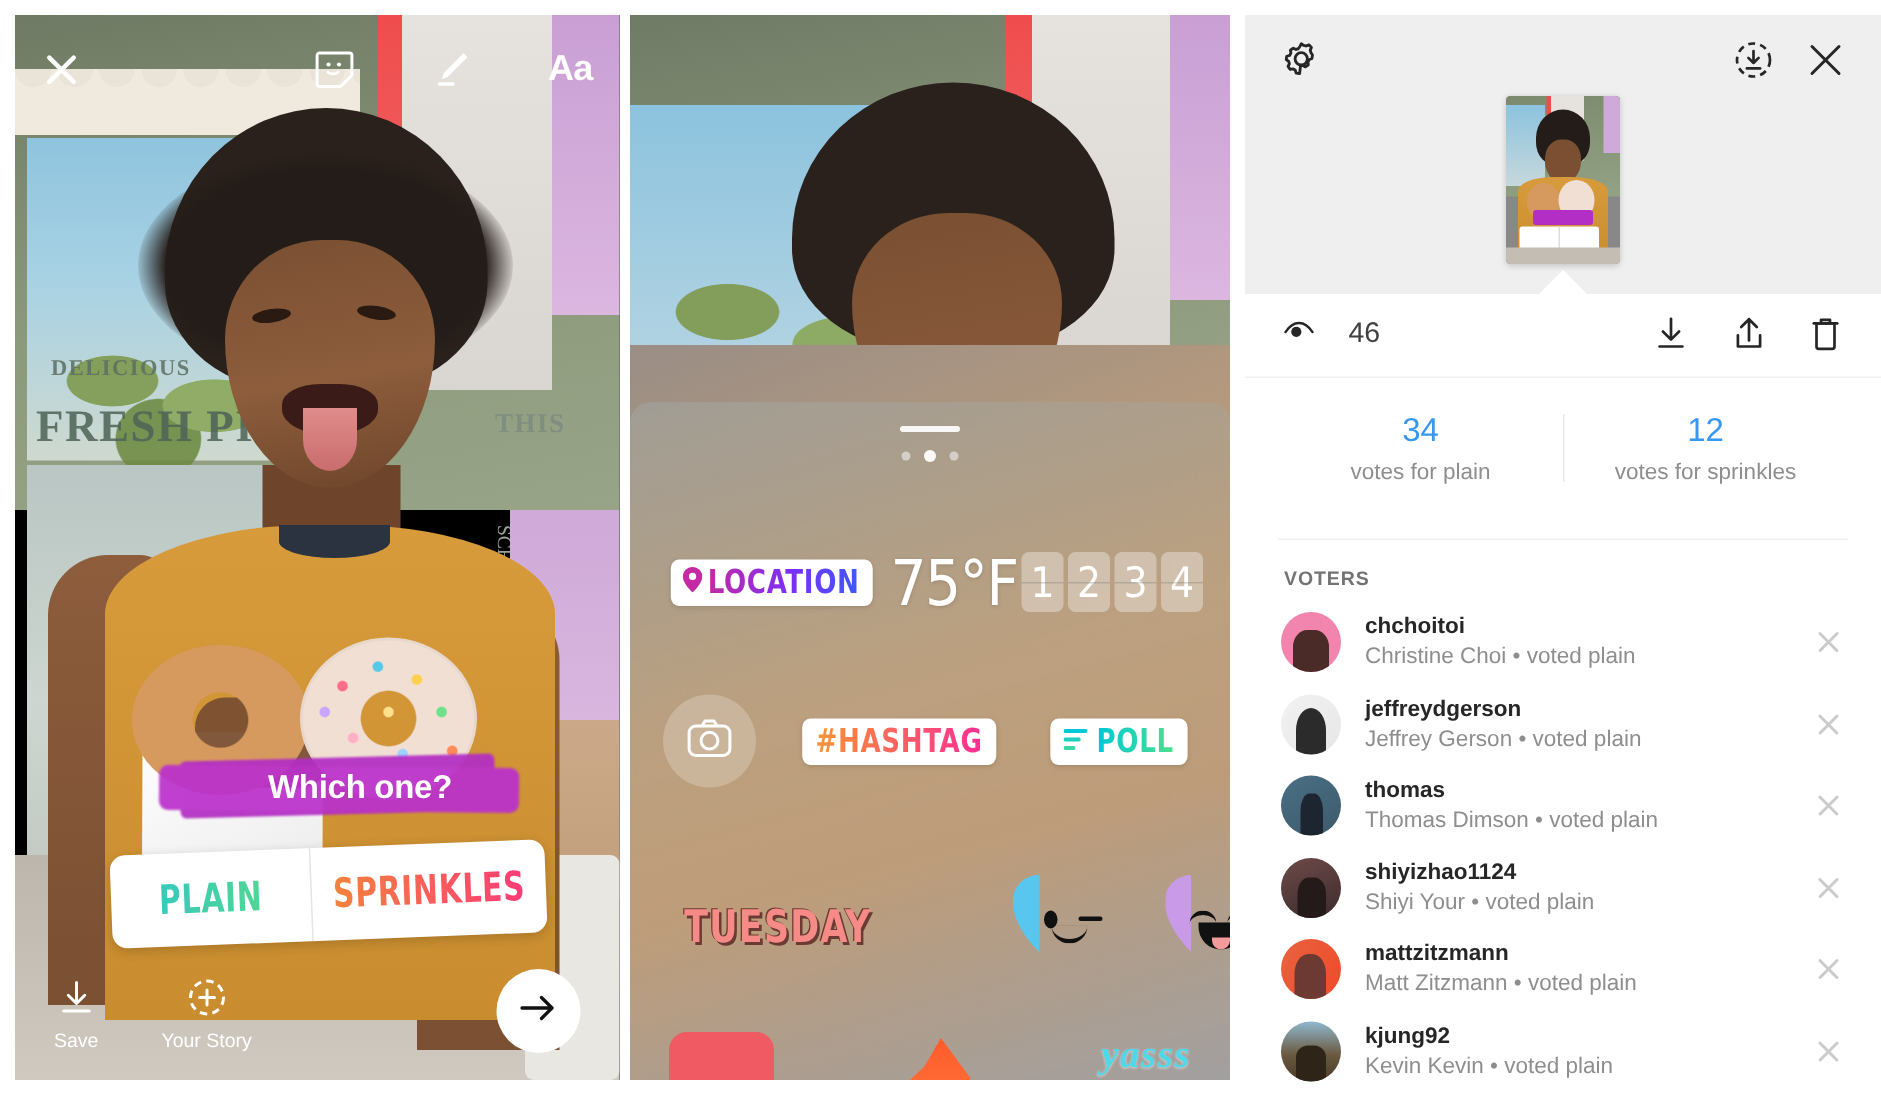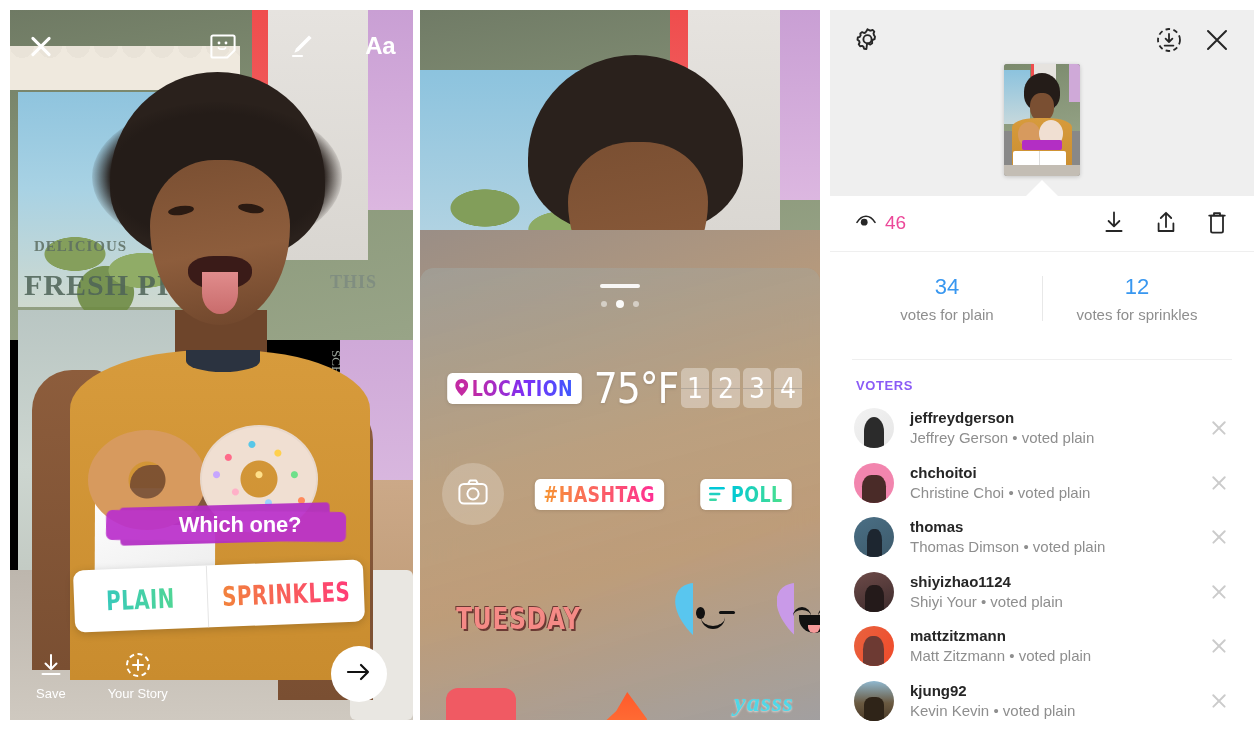--- a/index.html
+++ b/index.html
@@ -410,38 +410,38 @@
     background:#c3bdb4; }
   .thumb-arrow {
     position:absolute; left:50%; bottom:-1px; transform:translateX(-50%);
     width:0; height:0; border-left:17px solid transparent; border-right:17px solid transparent;
     border-bottom:17px solid #fff;
   }
   .views-bar {
     display:flex; align-items:center; padding:14px 26px 16px;
     border-bottom:1px solid #efefef;
   }
-  .views-count { font-size:19px; color:#ec4899; margin-left:9px; }
+  .views-count { font-size:19px; color:#404040; margin-left:23px; }
   .views-bar .sp { flex:1; }
   .views-bar .act { margin-left:28px; cursor:pointer; display:flex; align-items:center; }
 
   .stats {
     display:flex; padding:22px 0 36px; border-bottom:1px solid #efefef;
     margin: 0 22px;
   }
   .stat { flex:1; text-align:center; position:relative; }
   .stat + .stat:before {
     content:""; position:absolute; left:0; top:2px; bottom:2px; width:1px; background:#e8e8e8;
   }
   .stat-num { font-size:22px; color:#3897f0; margin-bottom:6px; }
   .stat-lbl { font-size:15px; color:#8e8e8e; }
 
   .voters-hd {
     padding:18px 26px 8px; font-size:13px; letter-spacing:.6px;
-    color:#8b5cf6; font-weight:700;
+    color:#737373; font-weight:700;
   }
   .voter {
     display:flex; align-items:center; padding:7px 26px 7px 24px;
   }
   .avatar {
     width:40px; height:40px; border-radius:50%; flex:0 0 40px; margin-right:16px;
     overflow:hidden; position:relative; background:#ddd;
   }
   .av-a { background: linear-gradient(140deg,#f2f2f2 0%, #e6e6e6 100%); }
   .av-a:after { content:""; position:absolute; left:10px; top:9px; width:20px; height:32px;
@@ -751,33 +751,33 @@
       </div>
       <div class="stat">
         <div class="stat-num">12</div>
         <div class="stat-lbl">votes for sprinkles</div>
       </div>
     </div>
 
     <div class="voters-hd">VOTERS</div>
 
     <div class="voter">
+      <div class="avatar av-b"></div>
+      <div class="v-text">
+        <div class="v-user">chchoitoi</div>
+        <div class="v-sub"><span>Christine Choi</span> <span>•</span> <span>voted plain</span></div>
+      </div>
+      <div class="v-x"></div>
+    </div>
+
+    <div class="voter">
       <div class="avatar av-a"></div>
       <div class="v-text">
         <div class="v-user">jeffreydgerson</div>
         <div class="v-sub"><span>Jeffrey Gerson</span> <span>•</span> <span>voted plain</span></div>
-      </div>
-      <div class="v-x"></div>
-    </div>
-
-    <div class="voter">
-      <div class="avatar av-b"></div>
-      <div class="v-text">
-        <div class="v-user">chchoitoi</div>
-        <div class="v-sub"><span>Christine Choi</span> <span>•</span> <span>voted plain</span></div>
       </div>
       <div class="v-x"></div>
     </div>
 
     <div class="voter">
       <div class="avatar av-c"></div>
       <div class="v-text">
         <div class="v-user">thomas</div>
         <div class="v-sub"><span>Thomas Dimson</span> <span>•</span> <span>voted plain</span></div>
       </div>

